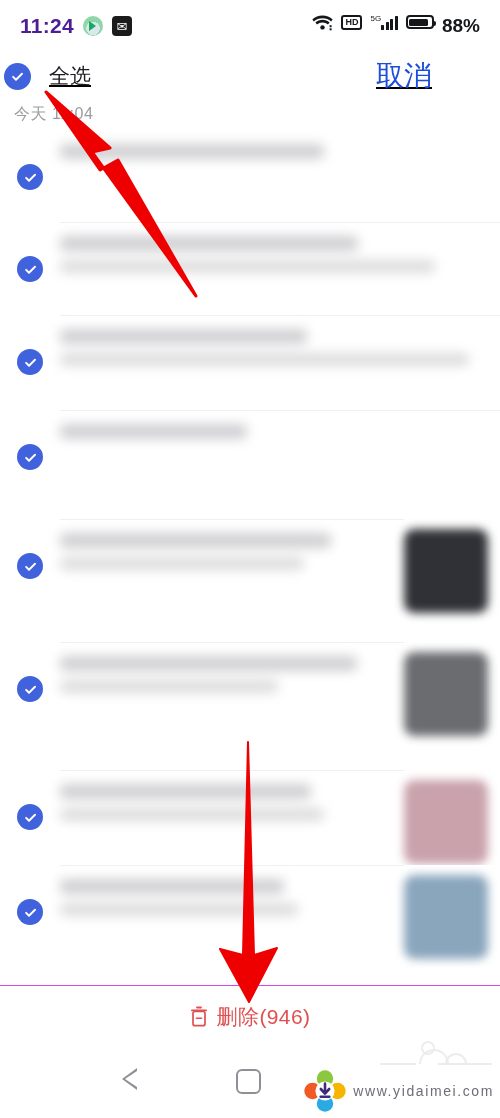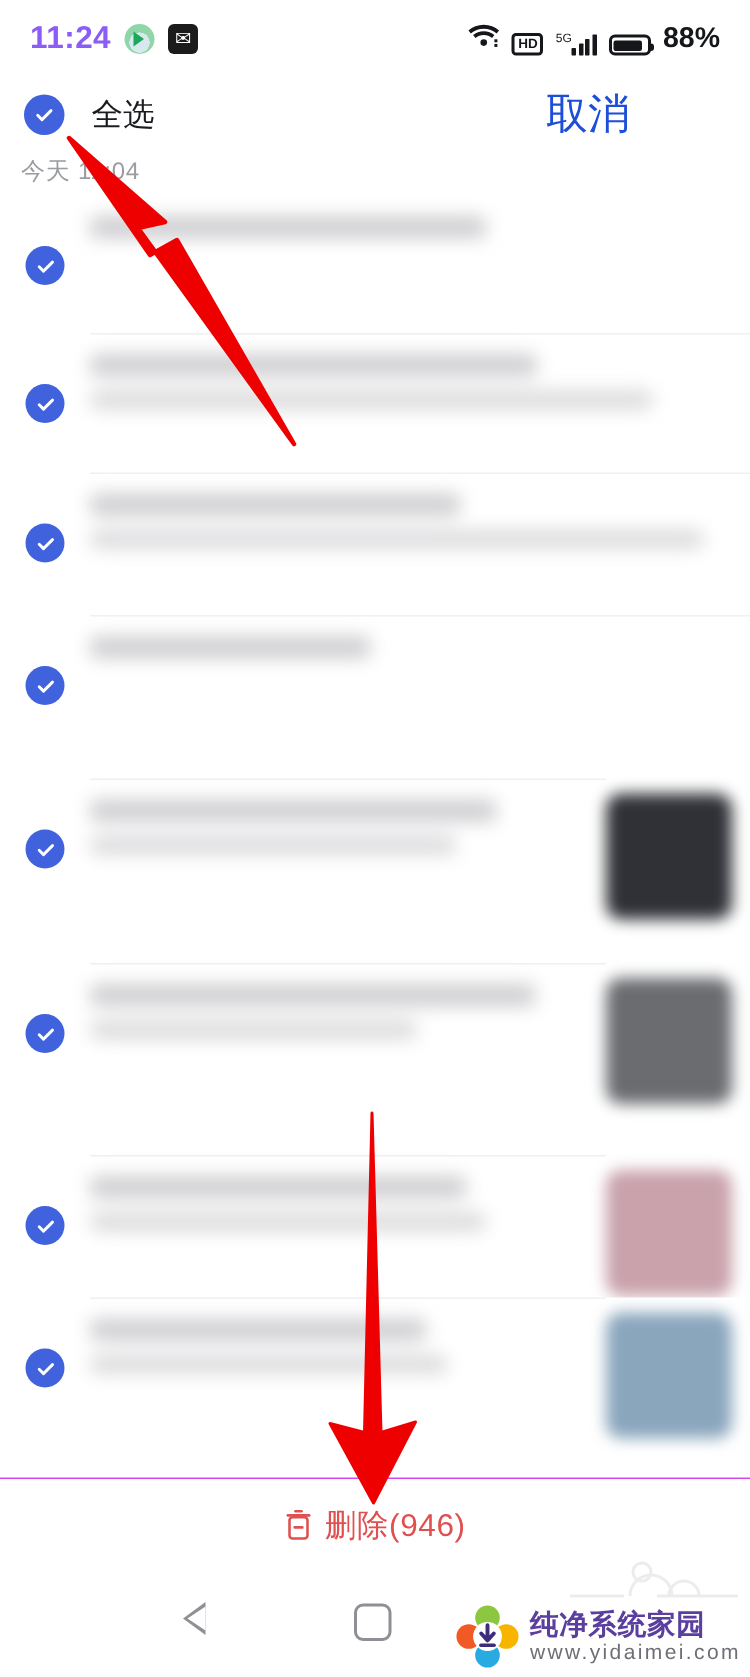--- a/index.html
+++ b/index.html
@@ -12,47 +12,47 @@
   }
   .phone { position:relative; width:500px; height:1118px; background:#fff; }
 
   
   .statusbar {
     position:absolute; top:0; left:0; width:500px; height:52px;
     display:flex; align-items:center; justify-content:space-between;
     padding:0 20px;
   }
   .sb-left { display:flex; align-items:center; gap:9px; }
-  .sb-time { font-size:21px; font-weight:700; color:#8b5cf6; letter-spacing:.3px; }
+  .sb-time { font-size:21px; font-weight:700; color:#4c1d95; letter-spacing:.3px; }
   .appicon { width:20px; height:20px; border-radius:4px; display:block; }
   .appicon.green { background:radial-gradient(circle at 50% 62%, #d9e7ef 0 42%, #8fd6a8 43% 100%); border-radius:50%; position:relative; }
   .appicon.green::after{ content:""; position:absolute; left:6px; top:5px; width:0;height:0;
      border-left:7px solid #1aa85a; border-top:5px solid transparent; border-bottom:5px solid transparent;}
   .appicon.dark { background:#1b1b1b; position:relative; }
   .appicon.dark::after{ content:"✉"; position:absolute; inset:0; color:#fff; font-size:13px;
      display:flex; align-items:center; justify-content:center; }
 
-  .sb-right { display:flex; align-items:flex-end; gap:8px; }
+  .sb-right { display:flex; align-items:flex-start; gap:8px; }
   .ic { display:block; }
   .hd-box { border:2px solid #15171a; border-radius:3px; font-size:9px; font-weight:700;
             padding:0 2px; line-height:11px; color:#15171a; }
   .sig { display:flex; align-items:flex-end; gap:1.5px; height:15px; position:relative; padding-left:11px;}
   .sig span { width:3px; background:#15171a; border-radius:.5px; }
   .sig .b1{height:5px;} .sig .b2{height:8px;} .sig .b3{height:11px;} .sig .b4{height:14px;}
   .sig .tag{ position:absolute; left:0; top:-1px; font-size:8px; font-weight:400; width:auto; background:none; color:#15171a;}
   .batt { width:28px; height:14px; border:2px solid #15171a; border-radius:4px; position:relative; padding:1.5px; }
   .batt::after{ content:""; position:absolute; right:-4px; top:4px; width:2.5px; height:5px;
      background:#15171a; border-radius:0 2px 2px 0; }
   .batt i{ display:block; height:100%; width:88%; background:#15171a; border-radius:1.5px; }
   .sb-pct { font-size:19px; font-weight:700; color:#15171a; }
 
   
   .actionbar {
     position:absolute; top:52px; left:0; width:436px; height:48px;
-    display:flex; align-items:center; padding:0 16px; background:#fff;
+    display:flex; align-items:center; padding:0 4px; background:#fff;text-decoration:underline;
   }
   .chk {
     width:27px; height:27px; border-radius:50%; background:#4062dd;
     display:flex; align-items:center; justify-content:center; flex:0 0 auto;
   }
   .chk svg { width:15px; height:15px; display:block; }
   .selectall-label { font-size:21px; color:#1a1c20; margin-left:18px; }
   .cancel-label { margin-left:auto; font-size:28px; color:#1d4ed8; }
 
   
@@ -327,18 +327,17 @@
         <circle cx="21" cy="8.5" r="8.2" fill="#8dc63f"></circle>
         <circle cx="33.5" cy="21" r="8.2" fill="#f7b500"></circle>
         <circle cx="21" cy="33.5" r="8.2" fill="#29abe2"></circle>
         <circle cx="8.5" cy="21" r="8.2" fill="#f15a24"></circle>
         <circle cx="21" cy="21" r="9.6" fill="#ffffff"></circle>
         <path d="M21 13.5 v9 M16.8 19 L21 23.6 L25.2 19" fill="none" stroke="#3b2d7a" stroke-width="2.6" stroke-linecap="round" stroke-linejoin="round"></path>
         <rect x="15.4" y="25.6" width="11.2" height="2.4" rx="1.2" fill="#3b2d7a"></rect>
       </svg>
     </span>
     <span class="wm-text">
-      <span class="wm-main">纯净系统家园</span>
       <span class="wm-sub">www.yidaimei.com</span>
     </span>
   </div>
 
 </div>
 
 </body></html>

